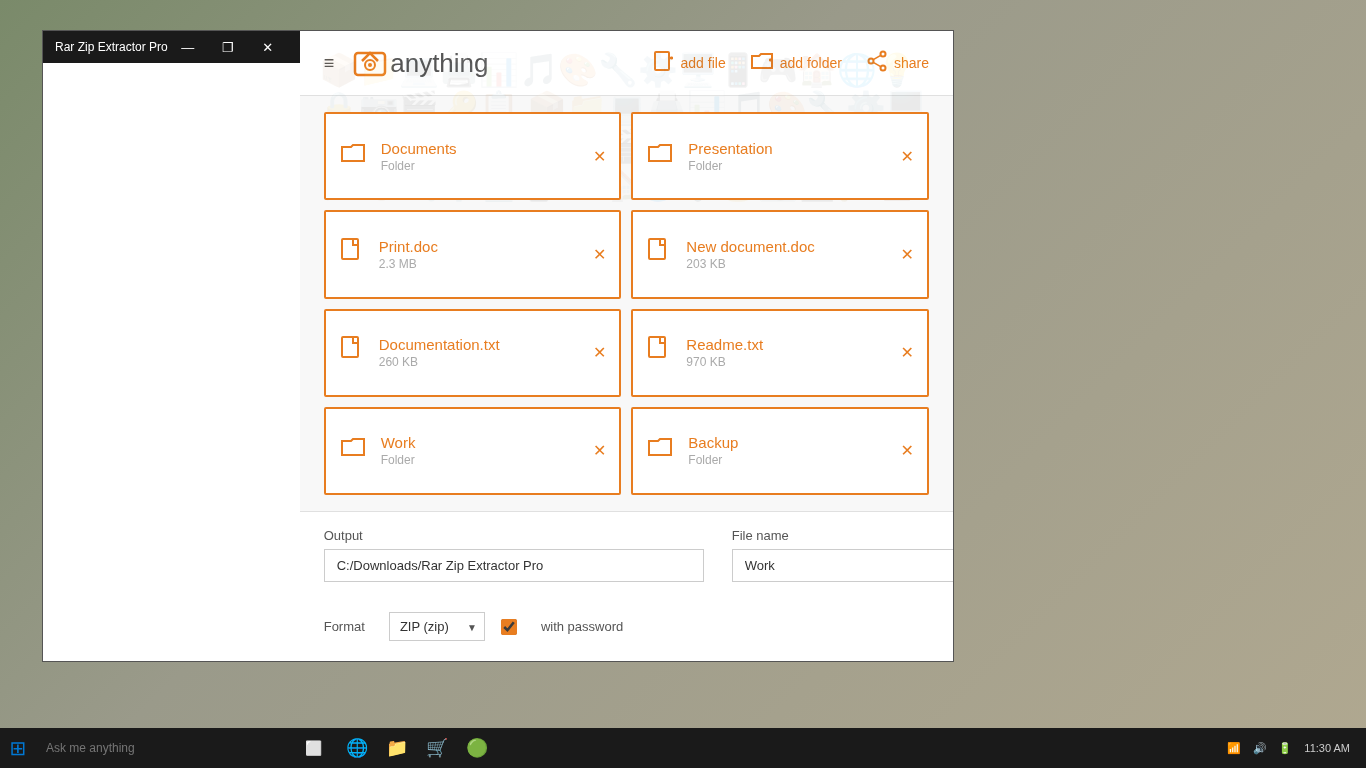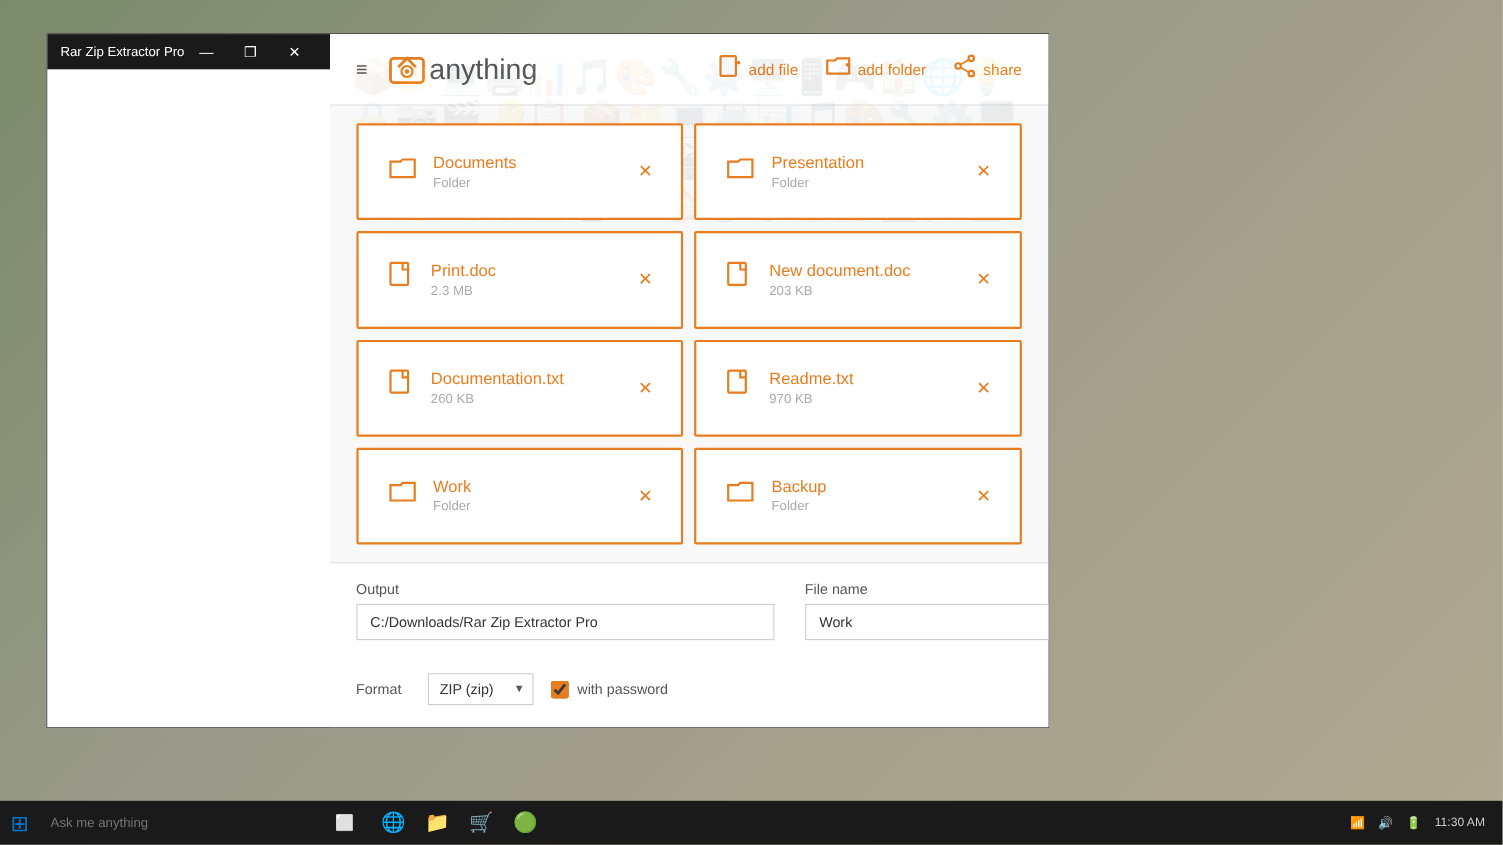--- a/index.html
+++ b/index.html
@@ -191,21 +191,21 @@
       gap: 10px;
       padding: 16px 24px;
       flex: 1;
       overflow-y: auto;
     }
     .file-card {
       border: 2px solid #e87d20;
       border-radius: 2px;
       display: flex;
       align-items: center;
-      padding: 12px 26px;
+      padding: 12px 13px;
       background: white;
       cursor: pointer;
       position: relative;
       min-height: 68px;
     }
     .file-icon {
       font-size: 28px;
       color: #e87d20;
       margin-right: 14px;
       flex-shrink: 0;
@@ -291,21 +291,21 @@
       right: 8px;
       top: 50%;
       transform: translateY(-50%);
       font-size: 10px;
       color: #555;
       pointer-events: none;
     }
     .checkbox-label {
       display: flex;
       align-items: center;
-      gap: 8px;
+      gap: 24px;
       font-size: 13px;
       color: #555;
       cursor: pointer;
     }
     .checkbox-label input[type=checkbox] {
       width: 16px;
       height: 16px;
       accent-color: #e87d20;
     }
     .submit-btn {

